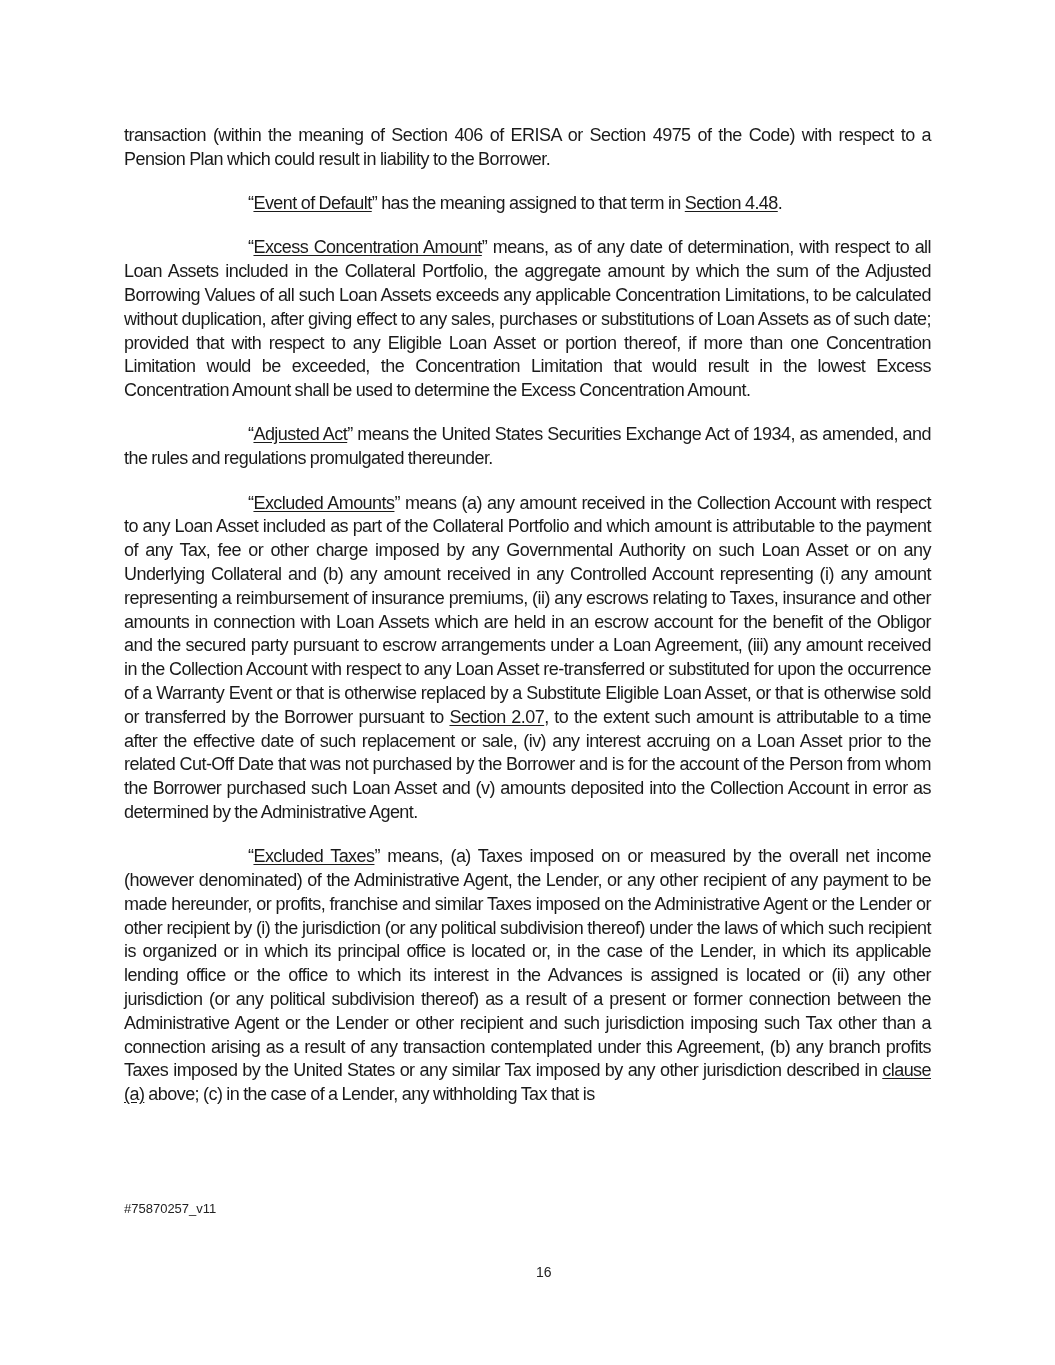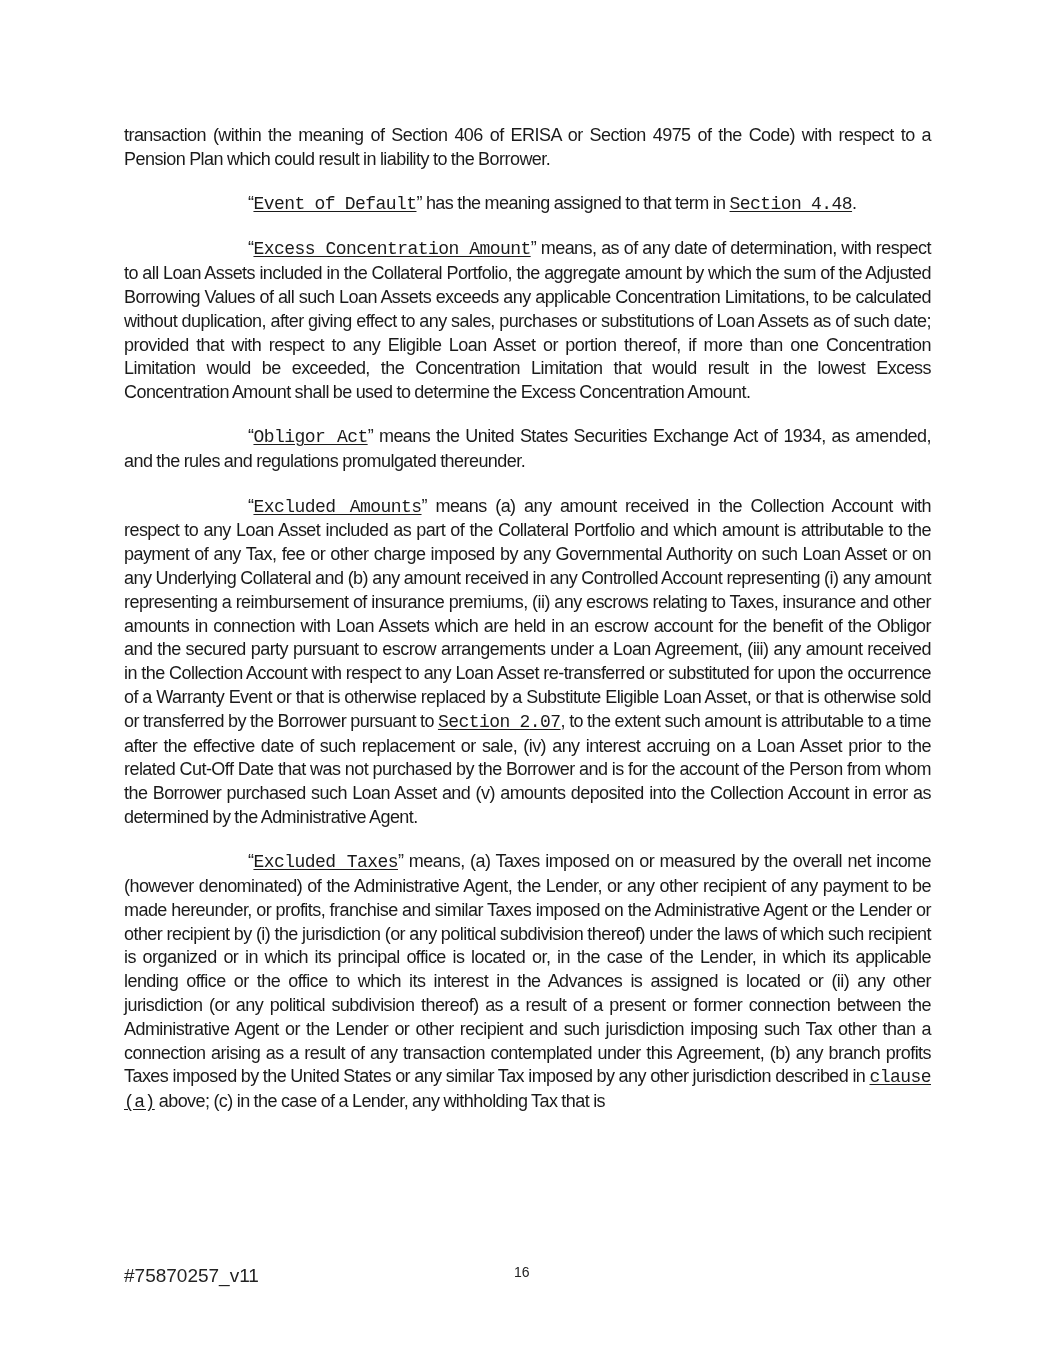--- a/index.html
+++ b/index.html
@@ -10,27 +10,27 @@
   .content {
     position: absolute; left: 124px; top: 124px; width: 807px;
     font-family: "Liberation Sans", sans-serif;
     font-size: 18px; line-height: 23.8px; color: #1a1a1a;
     letter-spacing: -0.55px; word-spacing: -0.5px;
   }
   .para {
     margin: 0 0 20.5px 0; text-align: justify; text-align-last: left;
   }
   .para.indent { text-indent: 124px; }
-  .u { text-decoration: underline; text-underline-offset: 2px; font-family: Liberation Mono, monospace; }
+  .u { text-decoration: underline; text-underline-offset: 2px; }
   .footer-id {
-    position: absolute; left: 124px; top: 1265px;
-    font-family: "Liberation Sans", sans-serif; font-size: 19px; color: #222;
+    position: absolute; left: 124px; top: 1201px;
+    font-family: "Liberation Sans", sans-serif; font-size: 13px; color: #222;
   }
   .footer-page {
-    position: absolute; left: 514px; top: 1264px;
+    position: absolute; left: 536px; top: 1264px;
     font-family: "Liberation Sans", sans-serif; font-size: 14px; color: #222;
   }
 </style>
 </head>
 <body>
 
 <div class="page">
   <div class="content">
     <p class="para">
       <span>transaction (within the meaning of Section 406 of ERISA or Section 4975 of the Code) with respect to a Pension Plan which could result in liability to the Borrower.</span>
@@ -39,21 +39,21 @@
     <p class="para indent">
       <span>“</span><span class="u">Event of Default</span><span>” has the meaning assigned to that term in </span><span class="u">Section 4.48</span><span>.</span>
     </p>
 
 
     <p class="para indent">
       <span>“</span><span class="u">Excess Concentration Amount</span><span>” means, as of any date of determination, with respect to all Loan Assets included in the Collateral Portfolio, the aggregate amount by which the sum of the Adjusted Borrowing Values of all such Loan Assets exceeds any applicable Concentration Limitations, to be calculated without duplication, after giving effect to any sales, purchases or substitutions of Loan Assets as of such date; provided that with respect to any Eligible Loan Asset or portion thereof, if more than one Concentration Limitation would be exceeded, the Concentration Limitation that would result in the lowest Excess Concentration Amount shall be used to determine the Excess Concentration Amount.</span>
     </p>
 
     <p class="para indent">
-      <span>“</span><span class="u">Obligor Act</span><span>” means the United States Securities Exchange Act of 1934, as amended, and the rules and regulations promulgated thereunder.</span>
+      <span>“</span><span class="u">Adjusted Act</span><span>” means the United States Securities Exchange Act of 1934, as amended, and the rules and regulations promulgated thereunder.</span>
     </p>
 
     <p class="para indent">
       <span>“</span><span class="u">Excluded Amounts</span><span>” means (a) any amount received in the Collection Account with respect to any Loan Asset included as part of the Collateral Portfolio and which amount is attributable to the payment of any Tax, fee or other charge imposed by any Governmental Authority on such Loan Asset or on any Underlying Collateral and (b) any amount received in any Controlled Account representing (i) any amount representing a reimbursement of insurance premiums, (ii) any escrows relating to Taxes, insurance and other amounts in connection with Loan Assets which are held in an escrow account for the benefit of the Obligor and the secured party pursuant to escrow arrangements under a Loan Agreement, (iii) any amount received in the Collection Account with respect to any Loan Asset re-transferred or substituted for upon the occurrence of a Warranty Event or that is otherwise replaced by a Substitute Eligible Loan Asset, or that is otherwise sold or transferred by the Borrower pursuant to </span><span class="u">Section 2.07</span><span>, to the extent such amount is attributable to a time after the effective date of such replacement or sale, (iv) any interest accruing on a Loan Asset prior to the related Cut-Off Date that was not purchased by the Borrower and is for the account of the Person from whom the Borrower purchased such Loan Asset and (v) amounts deposited into the Collection Account in error as determined by the Administrative Agent.</span>
     </p>
 
     <p class="para indent">
       <span>“</span><span class="u">Excluded Taxes</span><span>” means, (a) Taxes imposed on or measured by the overall net income (however denominated) of the Administrative Agent, the Lender, or any other recipient of any payment to be made hereunder, or profits, franchise and similar Taxes imposed on the Administrative Agent or the Lender or other recipient by (i) the jurisdiction (or any political subdivision thereof) under the laws of which such recipient is organized or in which its principal office is located or, in the case of the Lender, in which its applicable lending office or the office to which its interest in the Advances is assigned is located or (ii) any other jurisdiction (or any political subdivision thereof) as a result of a present or former connection between the Administrative Agent or the Lender or other recipient and such jurisdiction imposing such Tax other than a connection arising as a result of any transaction contemplated under this Agreement, (b) any branch profits Taxes imposed by the United States or any similar Tax imposed by any other jurisdiction described in </span><span class="u">clause (a)</span><span> above; (c) in the case of a Lender, any withholding Tax that is</span>
     </p>
   </div>

